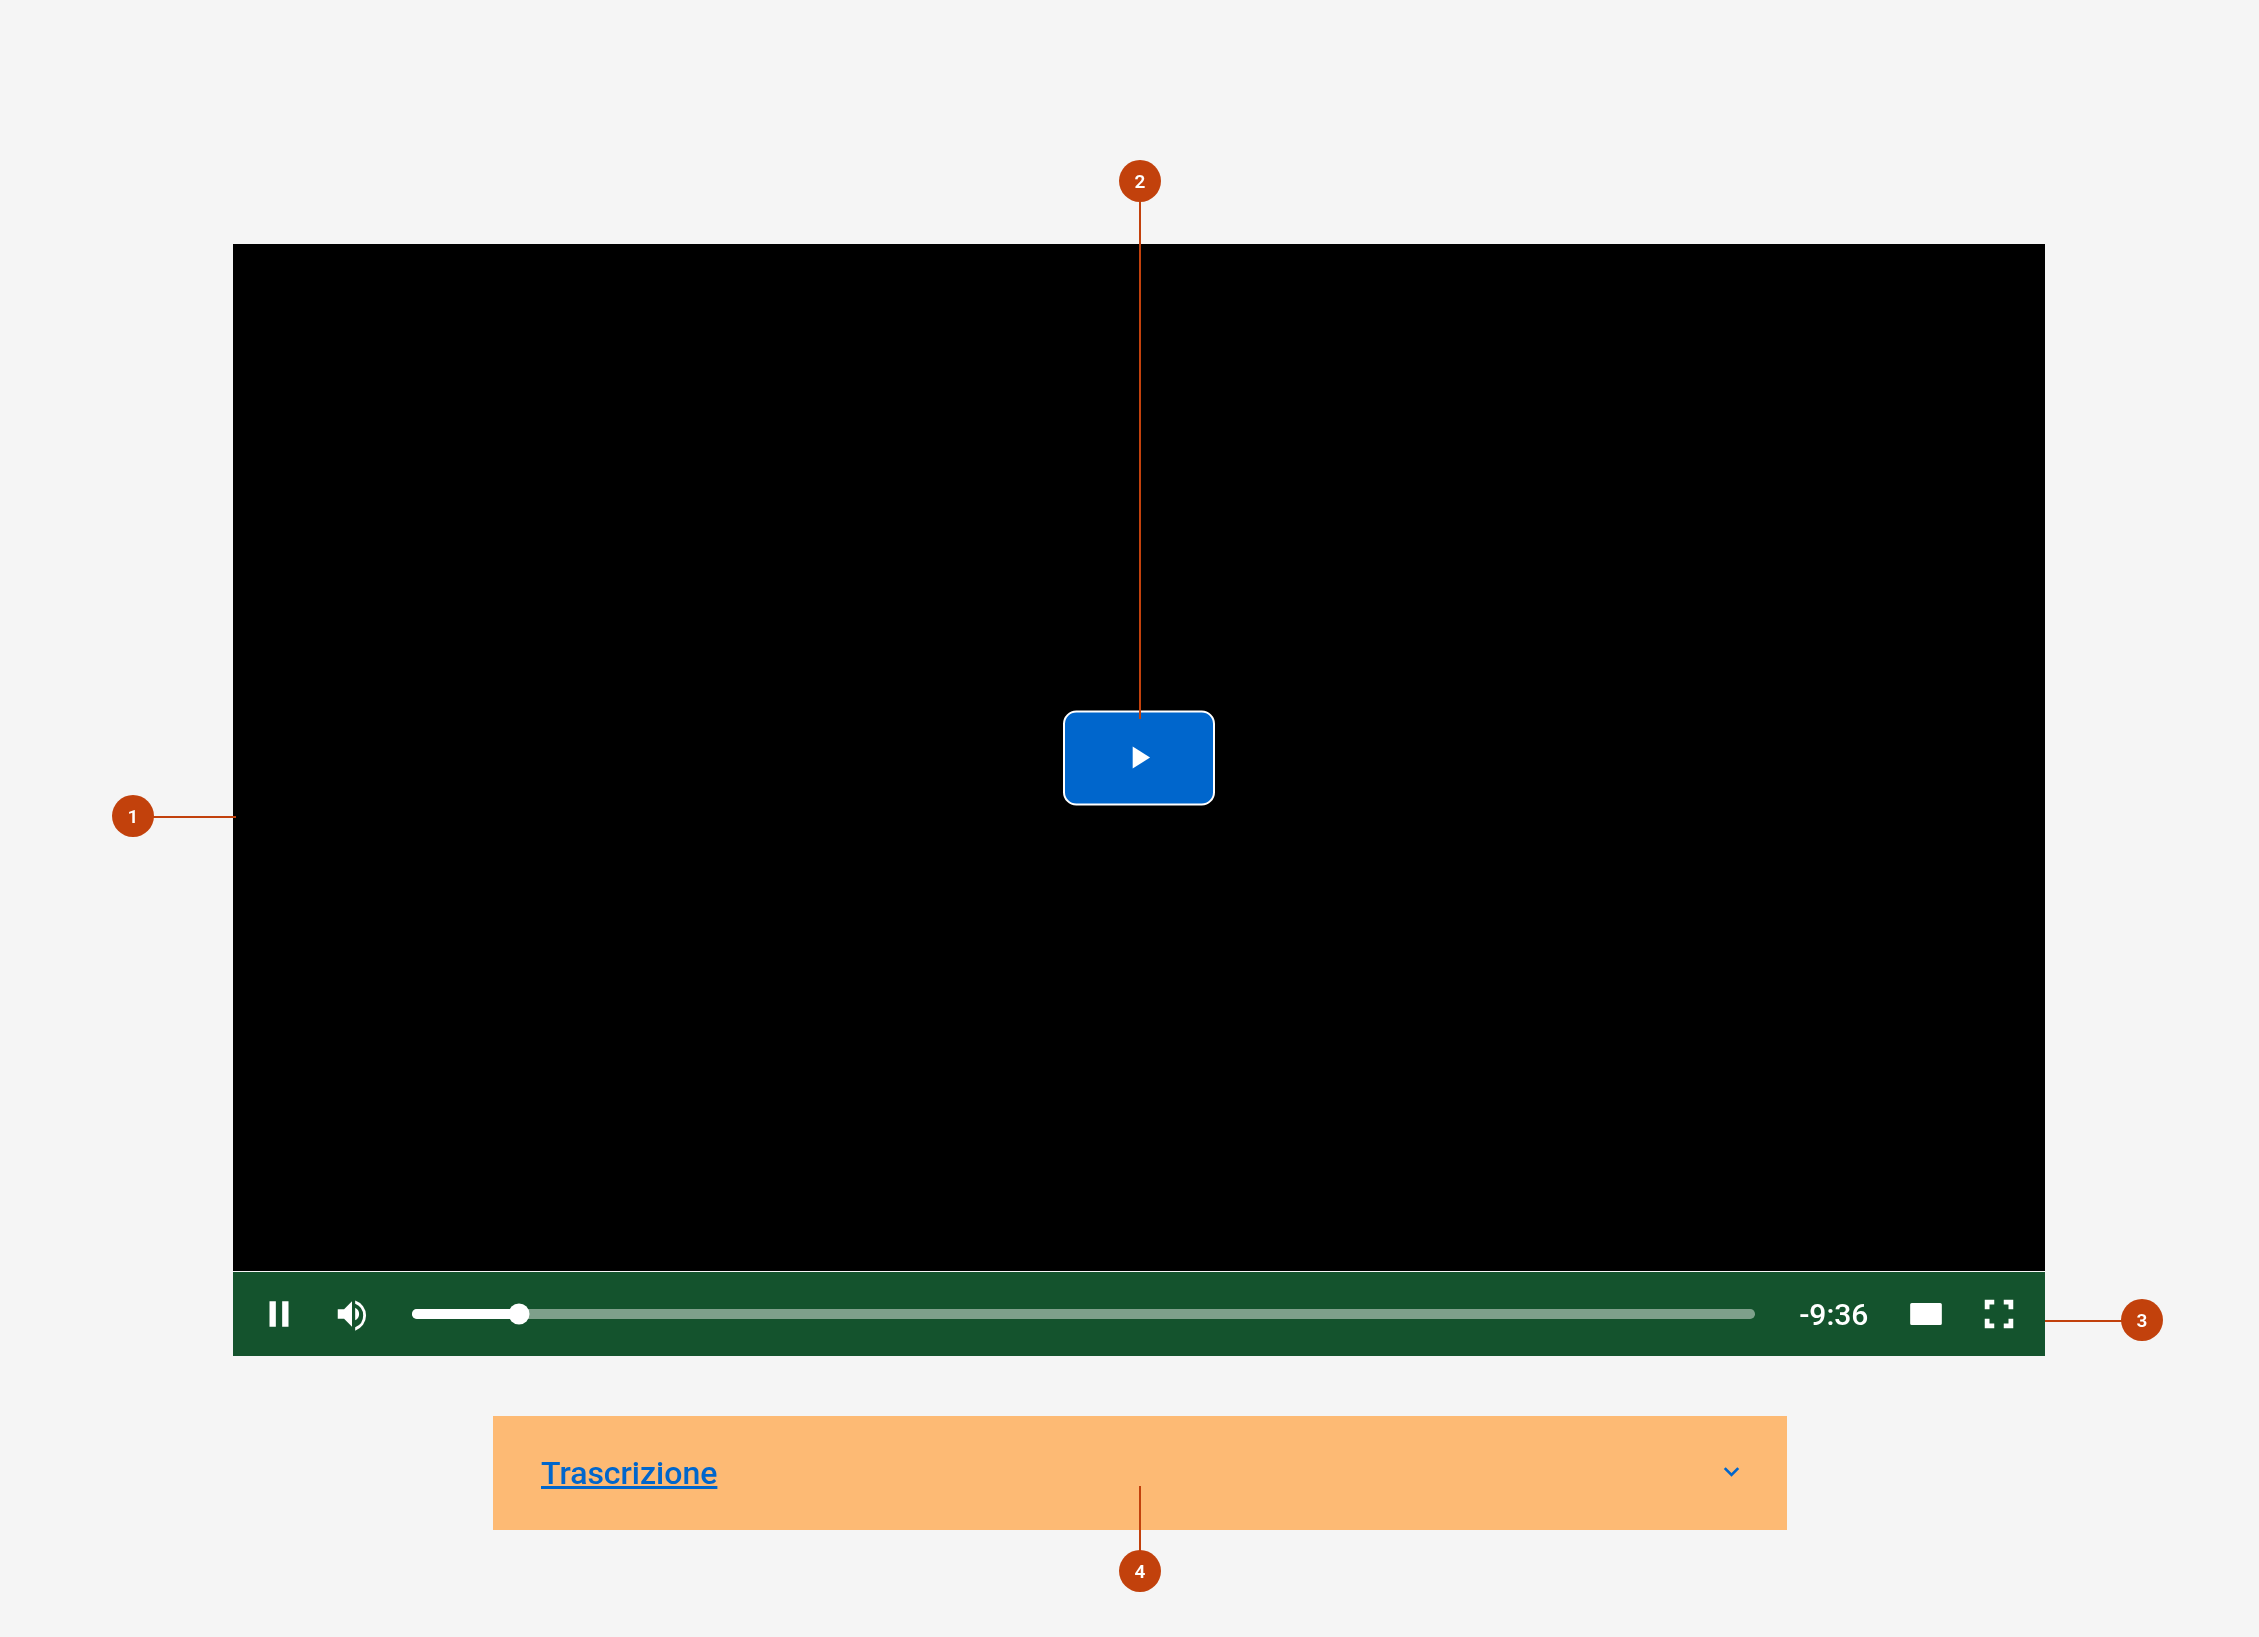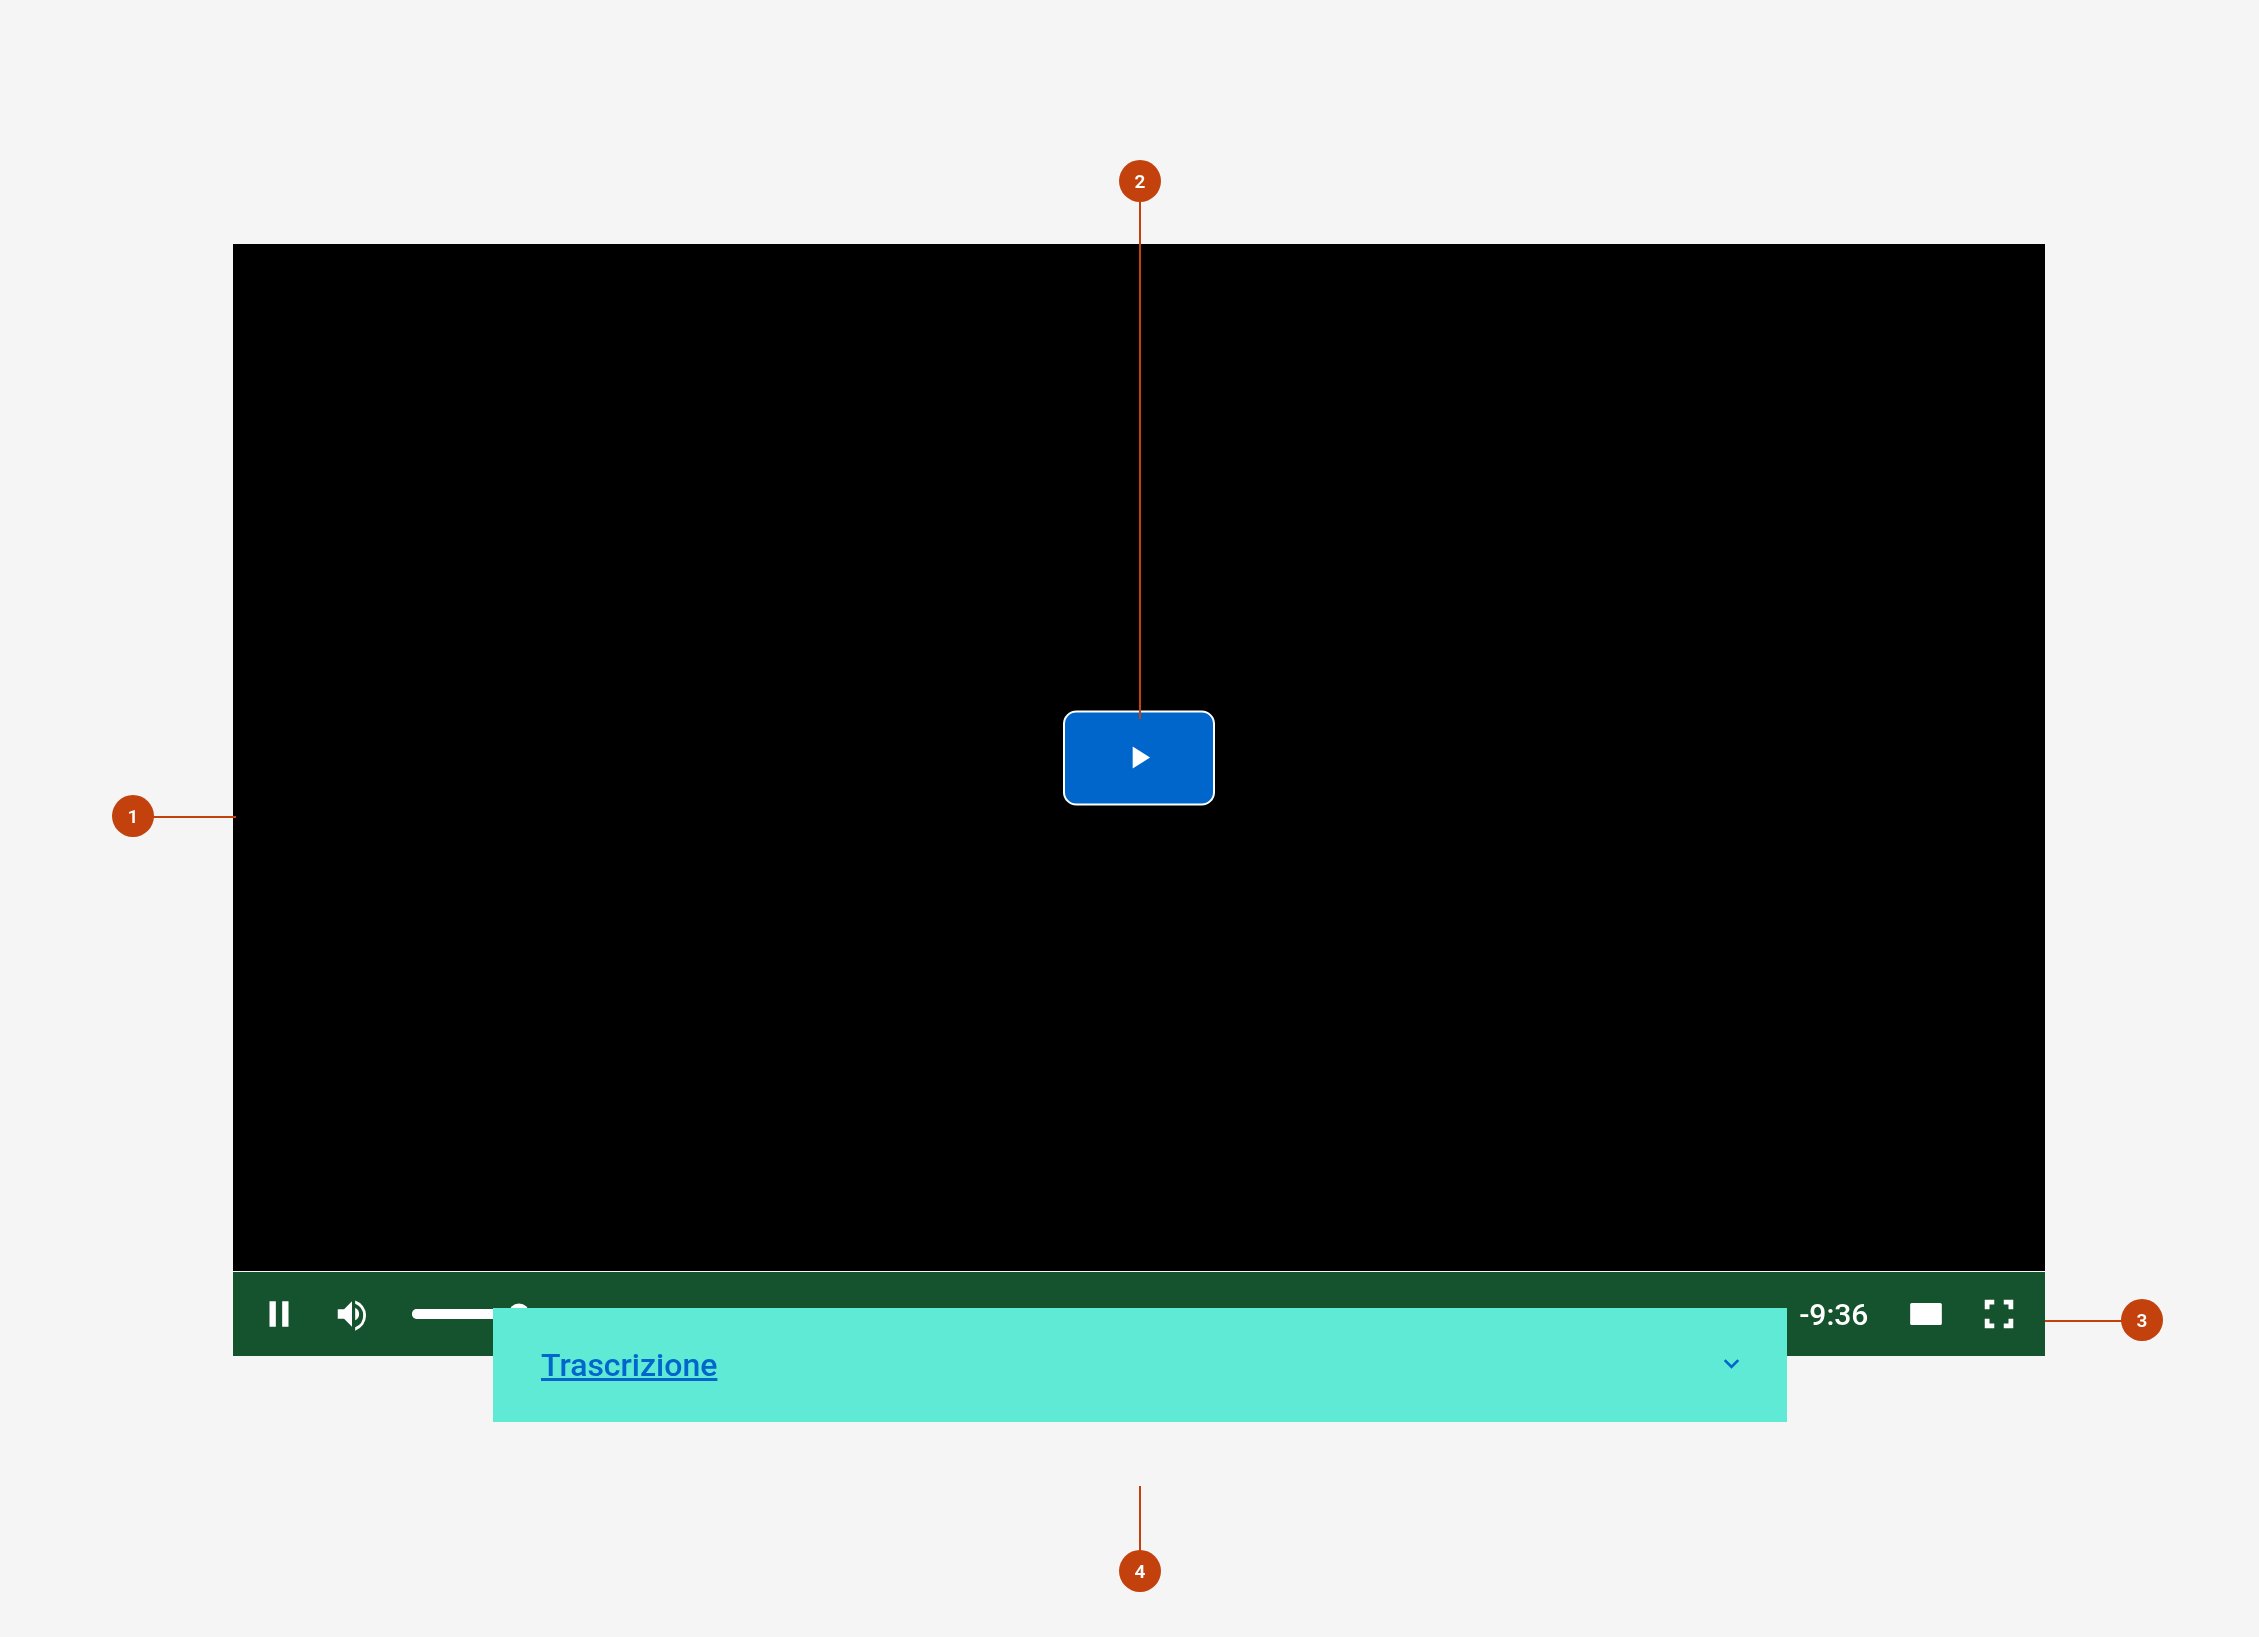--- a/index.html
+++ b/index.html
@@ -117,24 +117,24 @@
       color: #fff;
       font-size: 30px;
       font-weight: 500;
       flex-shrink: 0;
       padding: 0 7.6px;
     }
     
     .transcription-row {
       position: absolute;
       left: 493px;
-      top: 1308px;
+      top: 1416px;
       width: 1294px;
       height: 114px;
-      background: #5eead4;
+      background: #fdba74;
       display: flex;
       align-items: center;
       justify-content: space-between;
       padding: 0 42px 0 48px;
       cursor: pointer;
     }
     .transcription-label {
       color: #0066cc;
       font-size: 32px;
       font-weight: 500;

